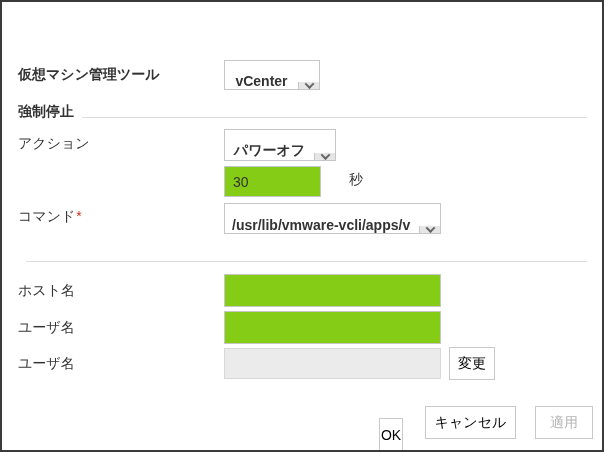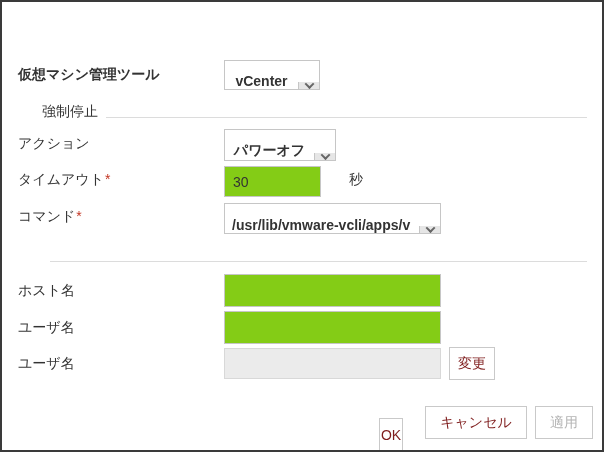--- a/index.html
+++ b/index.html
@@ -30,23 +30,22 @@
   .lbl {
     position: absolute; left: 16px;
     font-size: 14px; line-height: 16px; color: #333;
     white-space: nowrap;
   }
   .bold { font-weight: bold; }
   .req { color: #c23321; margin-left: 1px; }
   .section {
     position: absolute; left: 16px; right: 15px; height: 16px;
     display: flex; align-items: center;
-    font-size: 14px; font-weight: normal; color: #333;
+    font-size: 14px; font-weight: bold; color: #333;
     white-space: nowrap;
-    margin-left: 24px;
   }
   .section .rule {
     flex: 1; height: 1px; background: #dcdcdc;
     margin-left: 8px; transform: translateY(5px);
   }
   .sel {
     position: absolute;
     display: flex; align-items: flex-end;
     background: #fff;
     border: 1px solid #c6c6c6;
@@ -74,21 +73,21 @@
     border: 1px solid #c6c6c6; background: #84cc16;
     font-family: inherit; font-size: 14px; color: #333;
     padding: 0 8px; outline: none;
   }
   .tinput.disabled { background: #ebebeb; border-color: #d8d8d8; }
   .unit { position: absolute; font-size: 14px; color: #333; }
   .btn {
     position: absolute;
     display: flex; align-items: center; justify-content: center;
     background: #fff; border: 1px solid #c9c9c9;
-    font-family: inherit; font-size: 14px; color: #7f1d1d;
+    font-family: inherit; font-size: 14px; color: #000000;
     cursor: pointer; white-space: nowrap;
   }
   .btn.disabled { color: #b3b3b3; }
 </style>
 </head>
 <body>
 
 <div class="dialog">
 
 
@@ -106,21 +105,20 @@
   </div>
 
   <span class="lbl" style="top:133px">アクション</span>
   <div class="sel" style="left:222px; top:127px; width:112px; height:32px">
     <span class="val">パワーオフ</span>
     <span class="arrow">
         <span class="chev"></span>
       </span>
   </div>
 
-  <span class="lbl" style="top:169px"><span>タイムアウト</span><span class="req">*</span></span>
   <input class="tinput" style="left: 222px; top: 164px; width: 97px; height: 31px;" value="30">
   <span class="unit" style="left:347px; top:169px">秒</span>
 
   <span class="lbl" style="top:206px"><span>コマンド</span><span class="req">*</span></span>
   <div class="sel" style="left:222px; top:201px; width:217px; height:31px">
     <span class="val left">/usr/lib/vmware-vcli/apps/v</span>
     <span class="arrow">
         <span class="chev"></span>
       </span>
   </div>
@@ -133,16 +131,16 @@
   <input class="tinput" style="left: 222px; top: 272px; width: 217px; height: 33px;" value="">
 
   <span class="lbl" style="top:317px">ユーザ名</span>
   <input class="tinput" style="left: 222px; top: 309px; width: 217px; height: 33px;" value="">
 
   <span class="lbl" style="top:353px">ユーザ名</span>
   <input class="tinput disabled" style="left: 222px; top: 346px; width: 217px; height: 31px;" readonly="" value="">
   <button class="btn" style="left:447px; top:345px; width:46px; height:33px">変更</button>
 
   <button class="btn" style="left:377px; top:416px; width:24px; height:33px">OK</button>
-  <button class="btn" style="left:423px; top:404px; width:102px; height:33px">キャンセル</button>
+  <button class="btn" style="left:423px; top:404px; width:91px; height:33px">キャンセル</button>
   <button class="btn disabled" style="left:533px; top:404px; width:58px; height:33px">適用</button>
 
 </div>
 
 </body></html>

